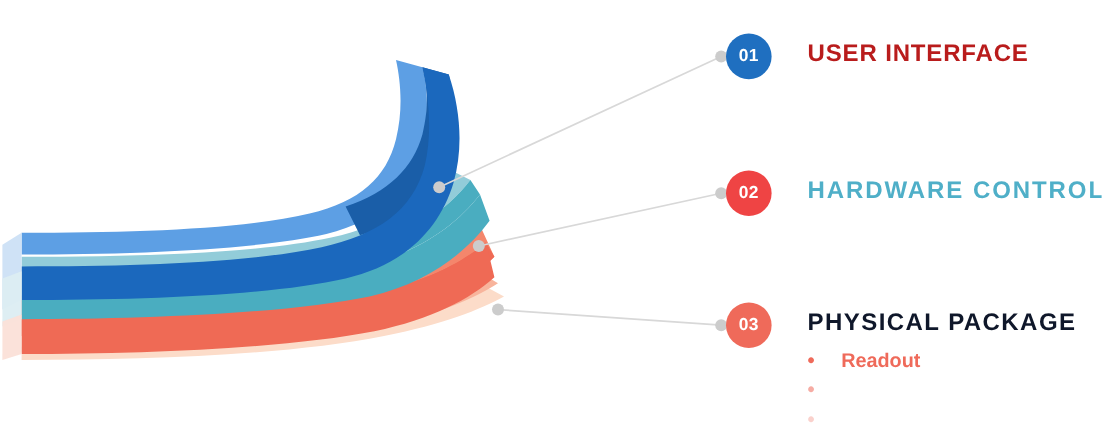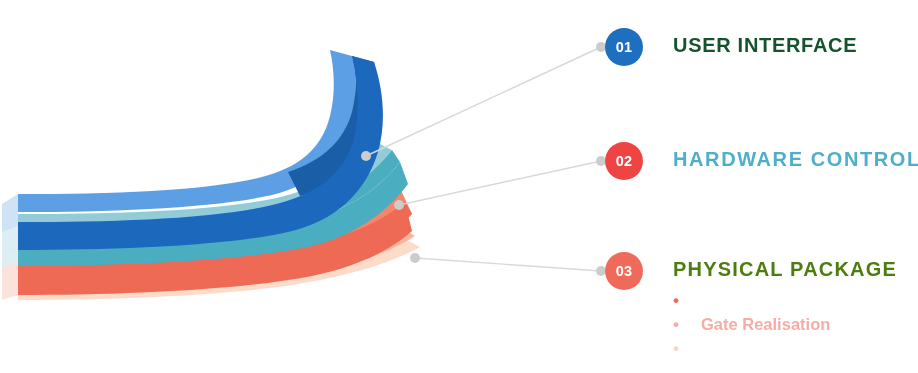--- a/index.html
+++ b/index.html
@@ -87,23 +87,23 @@
   }
 
   .item-title {
     font-size: 20px;
     font-weight: bold;
     letter-spacing: 0.7px;
     line-height: 1.1;
     white-space: nowrap;
   }
 
-  .title-1 { color: #14532d; }
+  .title-1 { color: #b91c1c; }
   .title-2 { color: #4fafc8; letter-spacing: 1.6px; }
-  .title-3 { color: #4d7c0f; letter-spacing: 1.2px; }
+  .title-3 { color: #0f172a; letter-spacing: 1.2px; }
 
   .bullets {
     list-style: none;
     margin: 9px 0 0 0;
     padding: 0;
   }
 
   .bullet {
     font-size: 16.5px;
     font-weight: bold;
@@ -197,24 +197,24 @@
       </div>
     </div>
 
     <div class="item item-3">
       <div class="badge badge-3">03</div>
       <div class="item-body">
         <div class="item-title title-3">PHYSICAL PACKAGE</div>
         <ul class="bullets">
           <li class="bullet bullet-o1">
             <span class="bullet-dot">•</span>
+            <span>Readout</span>
           </li>
           <li class="bullet bullet-o2">
             <span class="bullet-dot">•</span>
-            <span>Gate Realisation</span>
           </li>
           <li class="bullet bullet-o3">
             <span class="bullet-dot">•</span>
           </li>
         </ul>
       </div>
     </div>
 
   </div>
 </div>

